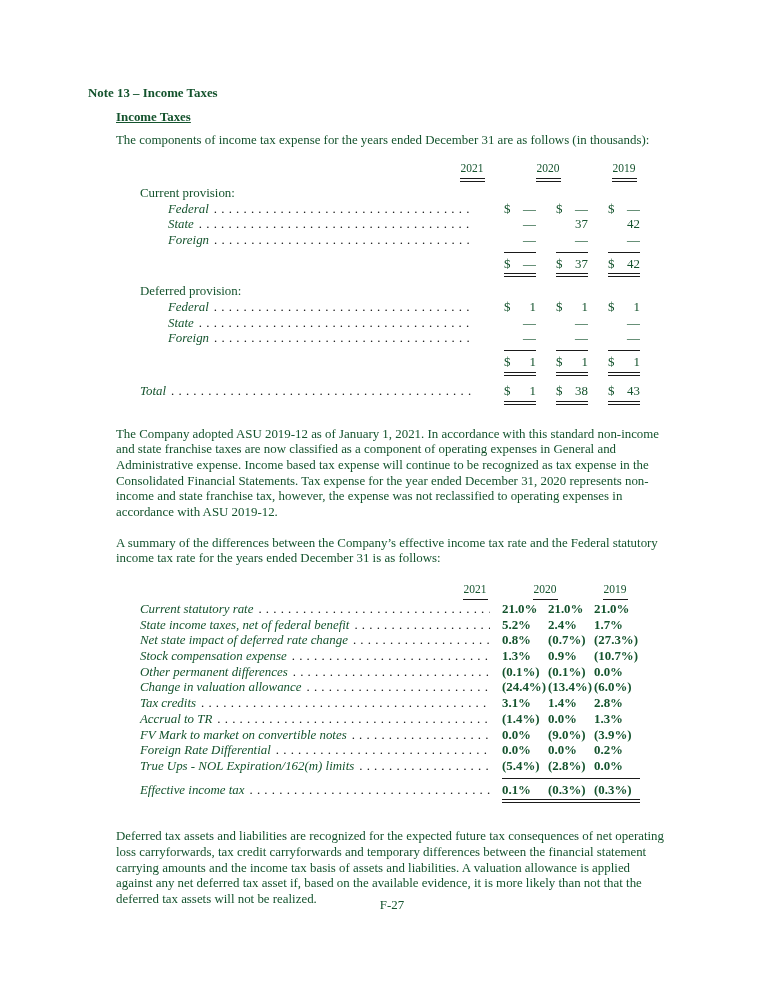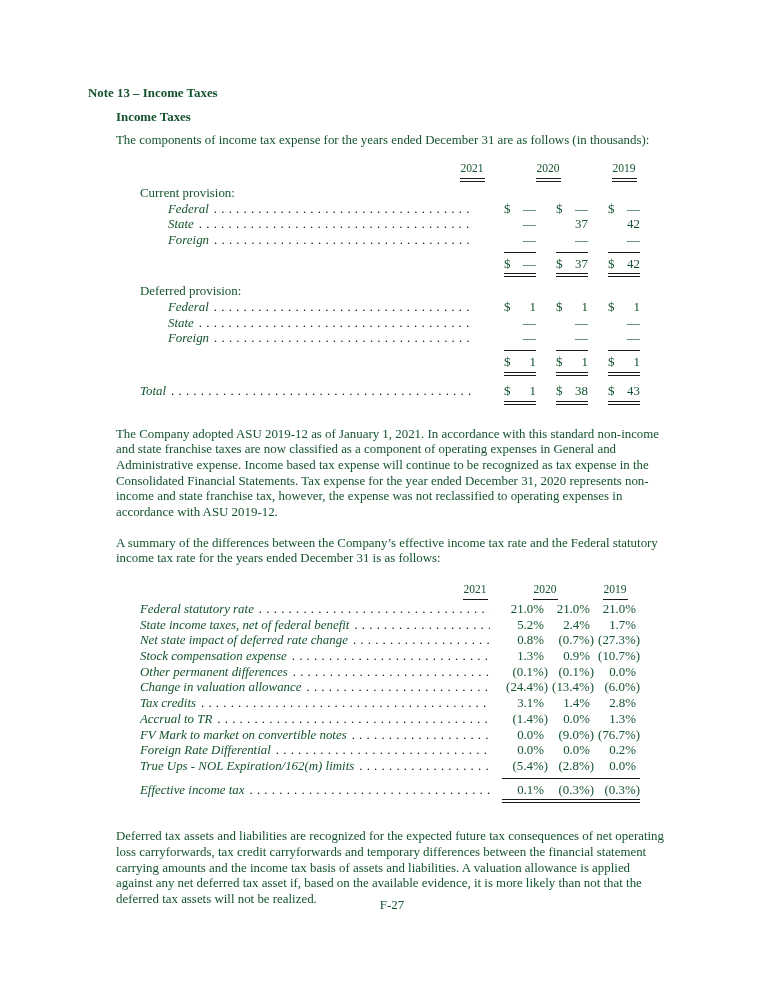--- a/index.html
+++ b/index.html
@@ -11,21 +11,21 @@
     color: #14532d;
     font-family: "Liberation Serif", "DejaVu Serif", serif;
     font-size: 12.9px;
     line-height: 15.7px;
     box-sizing: border-box;
     padding: 86px 100px 4px 88px;
     overflow: hidden;
   }
   h1, h2 { font-size: 12.9px; line-height: 15.7px; margin: 0; font-weight: bold; }
   h1 { margin-bottom: 8px; }
-  h2 { margin-left: 28px; margin-bottom: 8px; }
+  h2 { margin-left: 28px; margin-bottom: 8px; text-decoration: underline; }
   p.body { margin: 0 0 15px 28px; width: 552px; text-align: left; }
   p.intro { margin-bottom: 12px; }
 
   .tbl { margin-left: 52px; width: 500px; margin-bottom: 22px; }
   .trow { display: flex; align-items: baseline; line-height: 15.7px; }
   .lbl { white-space: nowrap; font-style: italic; }
   .ind { margin-left: 28px; }
   .glbl { white-space: nowrap; }
   .spacer { flex: 1 1 auto; }
   .dots { flex: 1 1 auto; overflow: hidden; white-space: nowrap; margin: 0 12px 0 5px; }
@@ -44,21 +44,21 @@
   .yr.d { border-bottom: 4px double #1a1a1a; }
   .yr.s { border-bottom: 1px solid #1a1a1a; }
 
   .r1 { border-bottom: 1px solid #1a1a1a; padding-bottom: 3px; }
   .r2 { border-bottom: 4px double #1a1a1a; padding-bottom: 1px; }
   .rowgap { margin-top: 4px; }
   .grpgap { margin-top: 7px; }
   .totgap { margin-top: 8px; }
 
   
-  .pcell { width: 46px; flex: 0 0 auto; text-align: right; box-sizing: border-box; white-space: nowrap; }
+  .pcell { width: 46px; flex: 0 0 auto; text-align: left; box-sizing: border-box; white-space: nowrap; font-weight: bold; }
   .pcell.np { padding-right: 4px; }
   .ycol2 { width: 46px; flex: 0 0 auto; text-align: center; box-sizing: border-box; padding-right: 4px; }
   .t2 { margin-bottom: 26px; }
   .t2 .yhead { margin-bottom: 2px; }
 
   .footer { position: absolute; left: 8px; top: 898px; width: 768px; text-align: center; }
 </style>
 </head>
 <body>
 
@@ -241,21 +241,21 @@
 
   <div class="tbl t2">
     <div class="trow yhead">
       <span class="spacer"></span>
       <span class="ycol2"><span class="yr s">2021</span></span>
       <span class="ycol2"><span class="yr s">2020</span></span>
       <span class="ycol2"><span class="yr s">2019</span></span>
     </div>
 
     <div class="trow">
-      <span class="lbl">Federal statutory rate</span>
+      <span class="lbl">Current statutory rate</span>
       <span class="dots"></span>
       <span class="pcell np">21.0%</span>
       <span class="pcell np">21.0%</span>
       <span class="pcell np">21.0%</span>
     </div>
     <div class="trow">
       <span class="lbl">State income taxes, net of federal benefit</span>
       <span class="dots"></span>
       <span class="pcell np">5.2%</span>
       <span class="pcell np">2.4%</span>
@@ -301,21 +301,21 @@
       <span class="dots"></span>
       <span class="pcell">(1.4%)</span>
       <span class="pcell np">0.0%</span>
       <span class="pcell np">1.3%</span>
     </div>
     <div class="trow">
       <span class="lbl">FV Mark to market on convertible notes</span>
       <span class="dots"></span>
       <span class="pcell np">0.0%</span>
       <span class="pcell">(9.0%)</span>
-      <span class="pcell">(76.7%)</span>
+      <span class="pcell">(3.9%)</span>
     </div>
     <div class="trow">
       <span class="lbl">Foreign Rate Differential</span>
       <span class="dots"></span>
       <span class="pcell np">0.0%</span>
       <span class="pcell np">0.0%</span>
       <span class="pcell np">0.2%</span>
     </div>
     <div class="trow">
       <span class="lbl">True Ups - NOL Expiration/162(m) limits</span>

